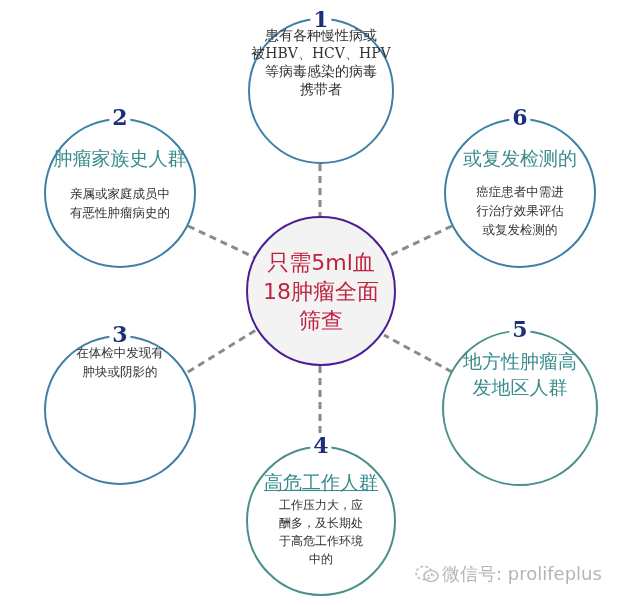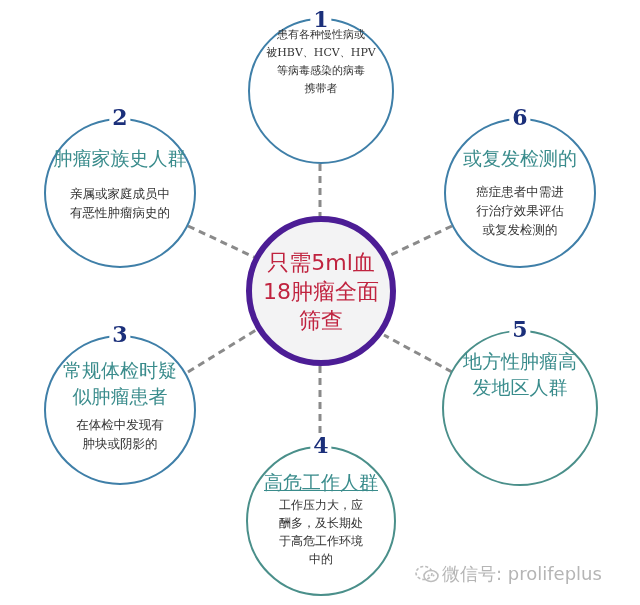--- a/index.html
+++ b/index.html
@@ -26,21 +26,21 @@
   .title {
     color: #3a8c8c; font-size: 19px; line-height: 24px; margin-top: 22px;
     letter-spacing: 0px; white-space: nowrap;
   }
   .desc {
     color: #333333; font-family: "DejaVu Serif", serif; font-size: 12.5px;
     line-height: 19px; margin-top: 8px; white-space: pre-line;
   }
   .center {
     position: absolute; left: 246px; top: 216px; width: 150px; height: 150px;
-    border-radius: 50%; border: 6px solid #4c1d95; background: #f3f3f4;
+    border-radius: 50%; border: 2px solid #4c1d95; background: #f3f3f4;
     box-sizing: border-box; display: flex; align-items: center; justify-content: center;
   }
   .center-text {
     color: #c0233f; font-size: 22px; line-height: 29px; text-align: center;
     white-space: pre-line;
   }
   .watermark {
     position: absolute; left: 414px; top: 562px; color: #b5b5b5;
     font-size: 18px; display: flex; align-items: center; gap: 2px;
   }
@@ -55,21 +55,21 @@
     <line x1="188" y1="226" x2="256" y2="258"></line>
     <line x1="452" y1="226" x2="384" y2="258"></line>
     <line x1="188" y1="372" x2="256" y2="330"></line>
     <line x1="452" y1="372" x2="384" y2="335"></line>
     <line x1="320" y1="366" x2="320" y2="446"></line>
   </g>
 </svg>
 
 <div class="node" style="left:248px; top:18px; width:146px; height:146px;">
   <span class="num">1</span>
-  <div class="desc" style="font-size:11px;line-height:18px;margin-top:6px;">患有各种慢性病或
+  <div class="desc" style="font-size:14px;line-height:18px;margin-top:6px;">患有各种慢性病或
 被HBV、HCV、HPV
 等病毒感染的病毒
 携带者</div>
 </div>
 
 <div class="node" style="left:44px; top:118px; width:152px; height:150px;">
   <span class="num" style="top:-14px;">2</span>
   <div class="title" style="margin-top:26px;">肿瘤家族史人群</div>
   <div class="desc" style="margin-top:14px;">亲属或家庭成员中
 有恶性肿瘤病史的</div>
@@ -84,22 +84,20 @@
 </div>
 
 <div class="center">
   <div class="center-text">只需5ml血
 18肿瘤全面
 筛查</div>
 </div>
 
 <div class="node" style="left:44px; top:335px; width:152px; height:150px;">
   <span class="num" style="top:-14px;">3</span>
-  <div class="title" style="margin-top:20px; white-space:pre-line; line-height:26px;">常规体检时疑
-似肿瘤患者</div>
   <div class="desc" style="margin-top:6px;">在体检中发现有
 肿块或阴影的</div>
 </div>
 
 <div class="node teal" style="left:442px; top:330px; width:156px; height:156px;">
   <span class="num" style="top:-14px;">5</span>
   <div class="title" style="margin-top:16px; white-space:pre-line; line-height:26px;">地方性肿瘤高
 发地区人群</div>
 </div>
 

